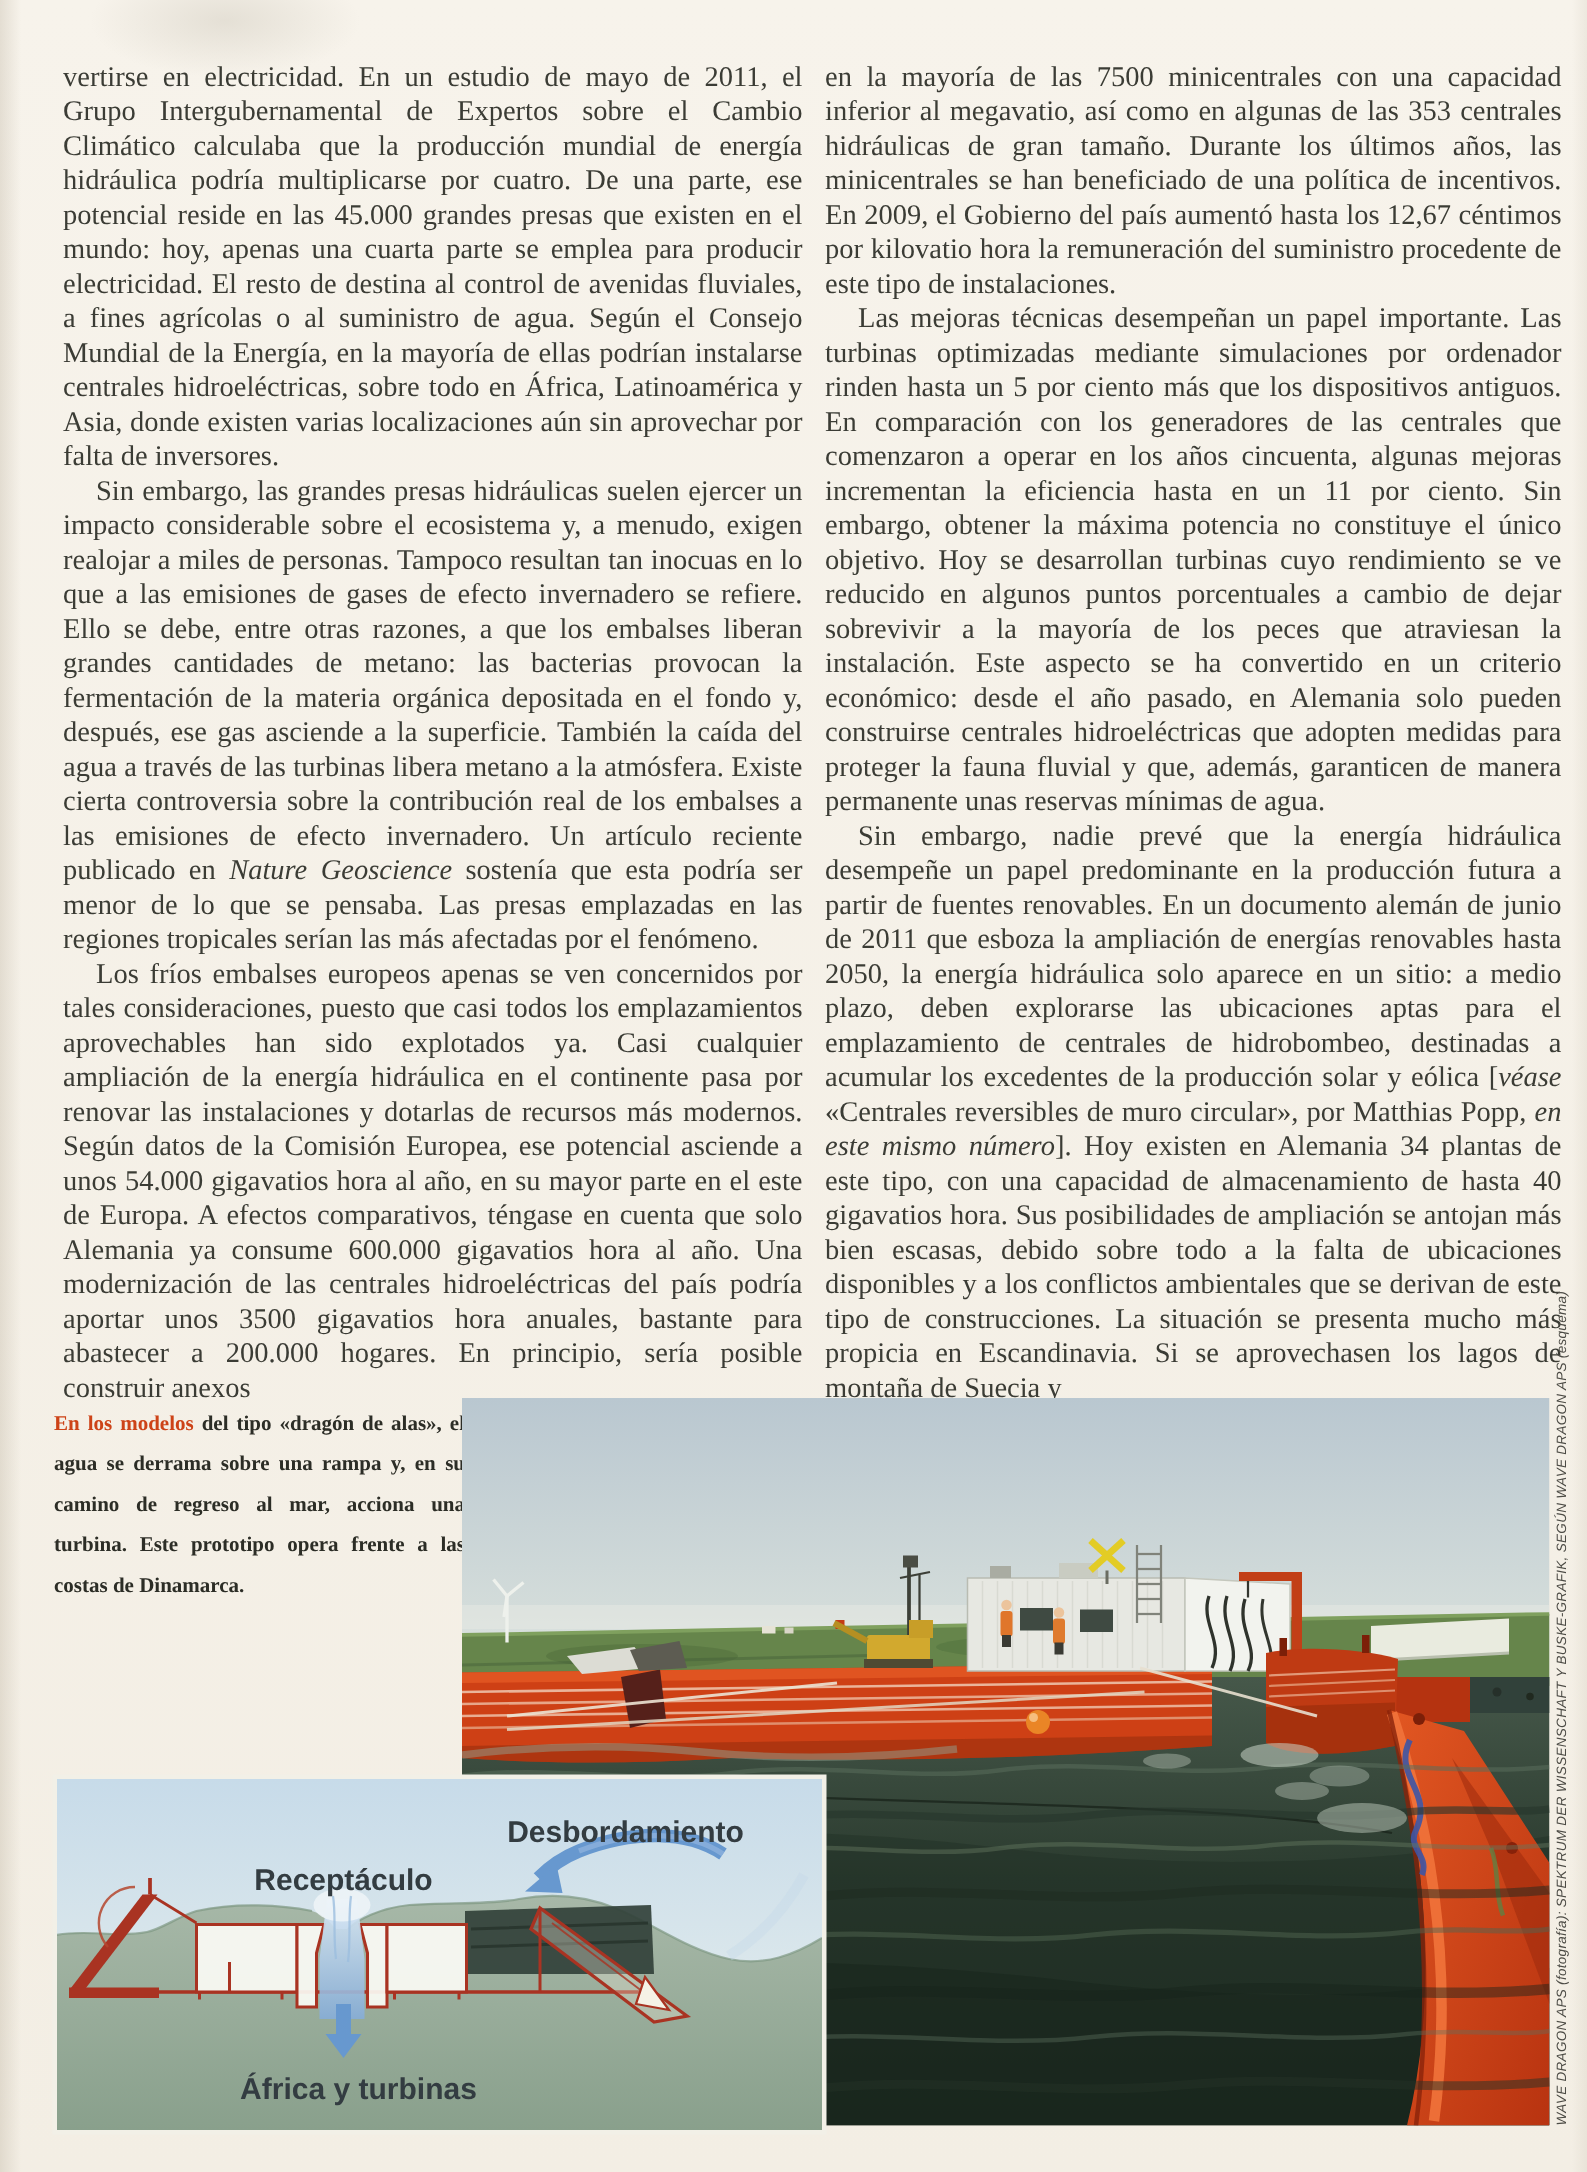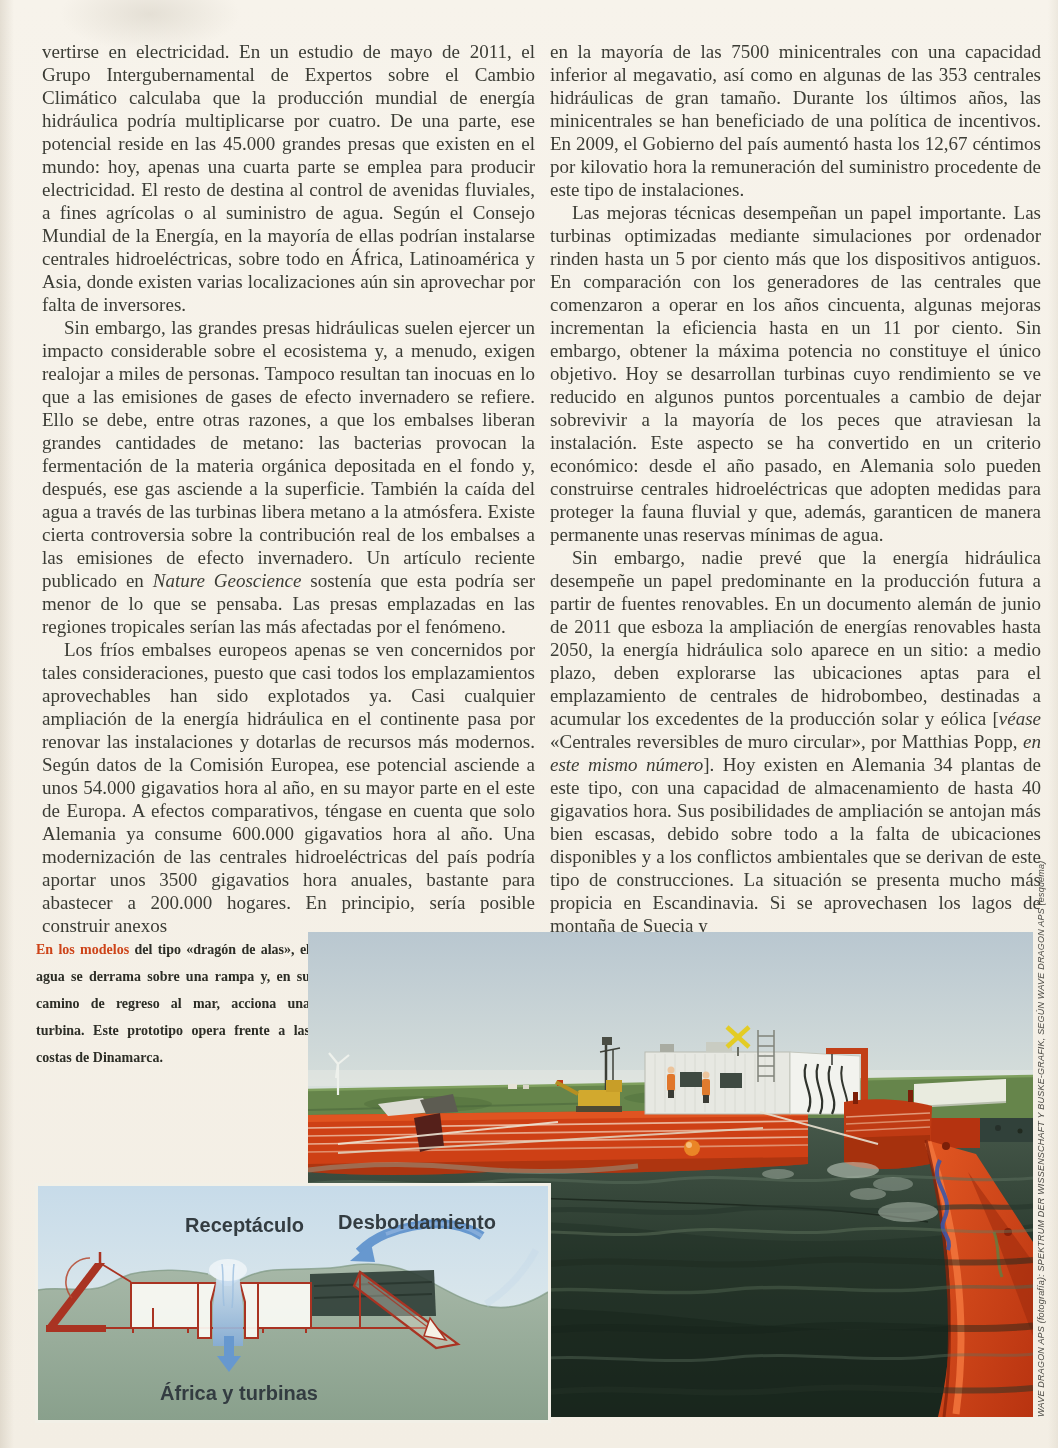--- a/index.html
+++ b/index.html
@@ -32,21 +32,21 @@
   .photo svg{display:block;}
   .diagram{
     position:absolute;left:35px;top:1183px;width:516px;height:240px;
     background:#f2f0e7;padding:3px;box-sizing:border-box;
   }
   .diagram svg{display:block;}
   .dlabel{
     position:absolute;font-family:"Liberation Sans","DejaVu Sans",sans-serif;
     font-size:20px;font-weight:600;color:#333c41;text-align:center;line-height:1.15;
   }
-  .dlabel.receptacle{left:119px;top:31px;width:150px;text-align:right;}
+  .dlabel.receptacle{left:119px;top:60px;width:150px;}
   .dlabel.overflow{left:297px;top:28px;width:170px;}
   .dlabel.drain{left:114px;top:199px;width:180px;}
   .credit{
     position:absolute;left:1036px;top:1417px;transform-origin:0 0;transform:rotate(-90deg);
     font-family:"Liberation Sans","DejaVu Sans",sans-serif;
     font-style:italic;font-size:9px;letter-spacing:.2px;color:#4c4b45;white-space:nowrap;
   }
 </style>
 </head>
 <body>

